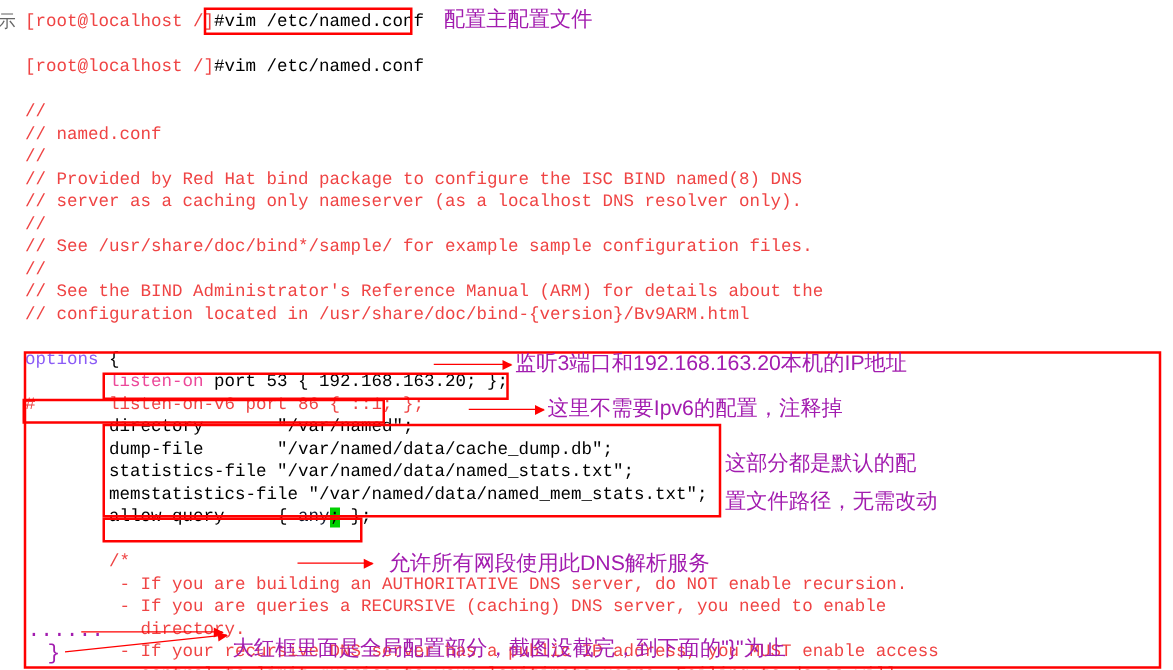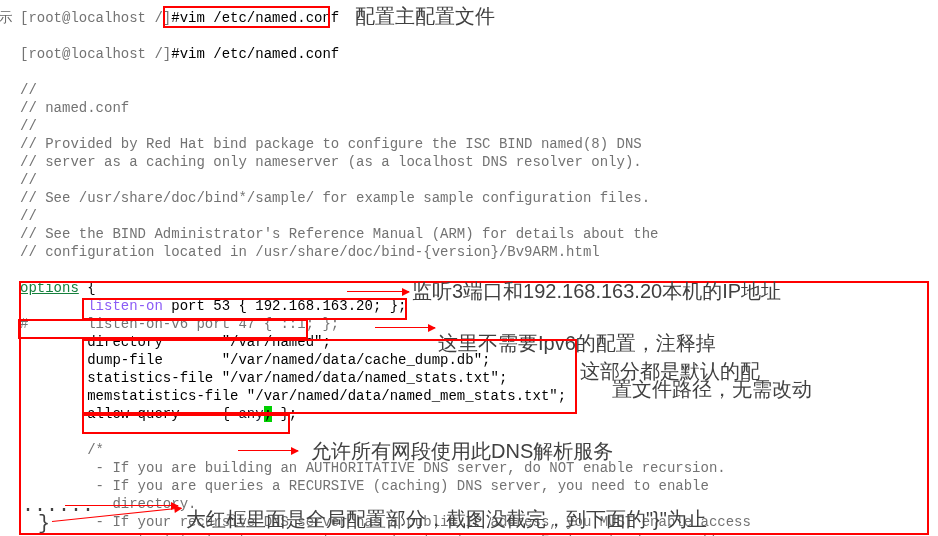--- a/index.html
+++ b/index.html
@@ -10,30 +10,30 @@
     background: #fff;
     color: #000;
     width: 938px;
     height: 536px;
     overflow: hidden;
     position: relative;
     padding-left: 20px;
     padding-top: 0;
   }
   .line { white-space: pre; }
-  .blue { color: #737373; }
-  .orange { color: #8b5cf6; }
+  .blue { color: #ef4444; }
+  .orange { color: #ec4899; }
   .maroon { color: #0f172a; }
-  .olive { color: #15803d; text-decoration: underline; }
+  .olive { color: #8b5cf6; }
   .greenbg { background:#00d000; color:#000; }
   .annot {
     position:absolute;
-    color:#404040;
+    color:#a21caf;
     font-family: "SimSun","Microsoft YaHei",sans-serif;
-    font-size:20px;
+    font-size:17px;
     line-height:18px;
   }
   .arrow {
     position:absolute;
     height:0;
     border-top:1px solid #ff0000;
   }
   .arrow::after {
     content:"";
     position:absolute;
@@ -81,21 +81,21 @@
 <div class="line blue">//</div>
 <div class="line blue">// See the BIND Administrator's Reference Manual (ARM) for details about the</div>
 <div class="line blue">// configuration located in /usr/share/doc/bind-{version}/Bv9ARM.html</div>
 
 <div class="line">&nbsp;</div>
 
 <div class="line"><span class="olive">options</span><span> {</span></div>
 
 <div class="line">        <span class="orange">listen-on</span><span> port 53 { 192.168.163.20; };</span></div>
 
-<div class="line"><span class="blue">#</span><span class="blue">       </span><span class="blue">listen-on-v6</span><span class="blue"> port 47 { ::1; };</span></div>
+<div class="line"><span class="blue">#</span><span class="blue">       </span><span class="blue">listen-on-v6</span><span class="blue"> port 86 { ::1; };</span></div>
 
 <div class="line">        directory       "/var/named";</div>
 <div class="line">        dump-file       "/var/named/data/cache_dump.db";</div>
 <div class="line">        statistics-file "/var/named/data/named_stats.txt";</div>
 <div class="line">        memstatistics-file "/var/named/data/named_mem_stats.txt";</div>
 
 <div class="line"><span>        allow-query     { </span><span><span class="maroon">any</span><span class="greenbg">;</span></span><span> };</span></div>
 
 <div class="line">&nbsp;</div>
 
@@ -110,25 +110,25 @@
 <div class="annot" style="left:355px; top:7px;">配置主配置文件</div>
 
 <div class="box" style="left:19px; top:281px; width:910px; height:254px;"></div>
 
 <div class="box" style="left:82px; top:298px; width:325px; height:22px;"></div>
 <div class="arrow" style="left:347px; top:291px; width:62px;"></div>
 <div class="annot" style="left:412px; top:282px;">监听3端口和192.168.163.20本机的IP地址</div>
 
 <div class="box" style="left:18px; top:319px; width:290px; height:20px;"></div>
 <div class="arrow" style="left:375px; top:327px; width:60px;"></div>
-<div class="annot" style="left:438px; top:318px;margin-top:16px;">这里不需要Ipv6的配置，注释掉</div>
+<div class="annot" style="left:438px; top:318px;">这里不需要Ipv6的配置，注释掉</div>
 
 <div class="box" style="left:82px; top:339px; width:495px; height:75px;"></div>
 <div class="annot" style="left:580px; top:362px;">这部分都是默认的配</div>
-<div class="annot" style="left:580px; top:380px;margin-left:32px;">置文件路径，无需改动</div>
+<div class="annot" style="left:580px; top:392px;">置文件路径，无需改动</div>
 
 <div class="box" style="left:82px; top:414px; width:208px; height:20px;"></div>
 <div class="arrow" style="left:238px; top:450px; width:60px;"></div>
 <div class="annot" style="left:311px; top:442px;">允许所有网段使用此DNS解析服务</div>
 
 <div class="annot" style="left:22px; top:497px; font-family:'Courier New',monospace;">......</div>
 <div class="annot" style="left:38px; top:515px; font-family:'Courier New',monospace;">}</div>
 <div class="arrow" style="left:65px; top:505px; width:113px;"></div>
 <div class="arrow" style="left:52px; top:521px; width:130px; transform:rotate(-6deg); transform-origin:left center;"></div>
 <div class="annot" style="left:186px; top:510px;">大红框里面是全局配置部分，截图没截完，到下面的"}"为止</div>

